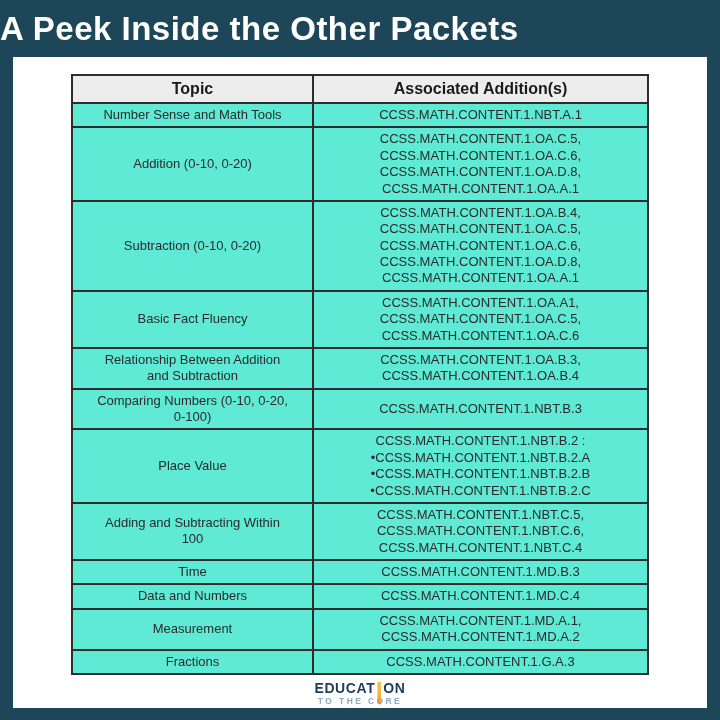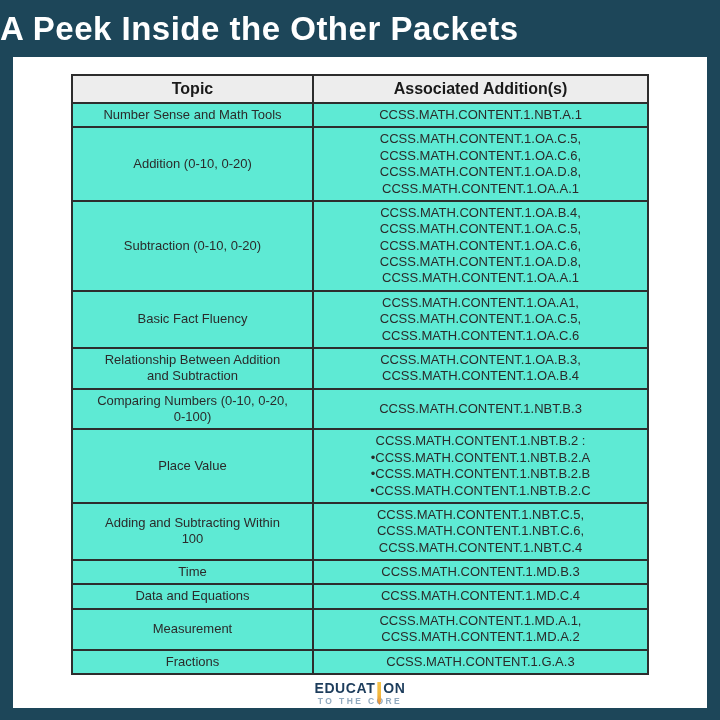--- a/index.html
+++ b/index.html
@@ -162,21 +162,21 @@
         <tr>
           <td class="topic-cell">Adding and Subtracting Within 100</td>
           <td class="standards-cell">CCSS.MATH.CONTENT.1.NBT.C.5,
 CCSS.MATH.CONTENT.1.NBT.C.6, CCSS.MATH.CONTENT.1.NBT.C.4</td>
         </tr>
         <tr>
           <td class="topic-cell">Time</td>
           <td class="standards-cell">CCSS.MATH.CONTENT.1.MD.B.3</td>
         </tr>
         <tr>
-          <td class="topic-cell">Data and Equations</td>
+          <td class="topic-cell">Data and Numbers</td>
           <td class="standards-cell">CCSS.MATH.CONTENT.1.MD.C.4</td>
         </tr>
         <tr>
           <td class="topic-cell">Measurement</td>
           <td class="standards-cell">CCSS.MATH.CONTENT.1.MD.A.1, CCSS.MATH.CONTENT.1.MD.A.2</td>
         </tr>
         <tr>
           <td class="topic-cell">Fractions</td>
           <td class="standards-cell">CCSS.MATH.CONTENT.1.G.A.3</td>
         </tr>

